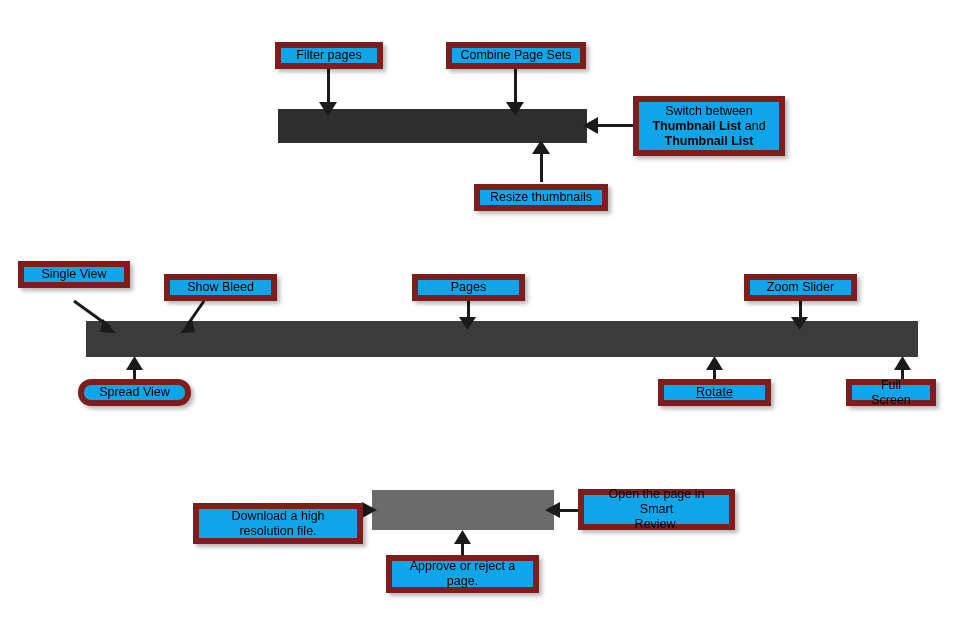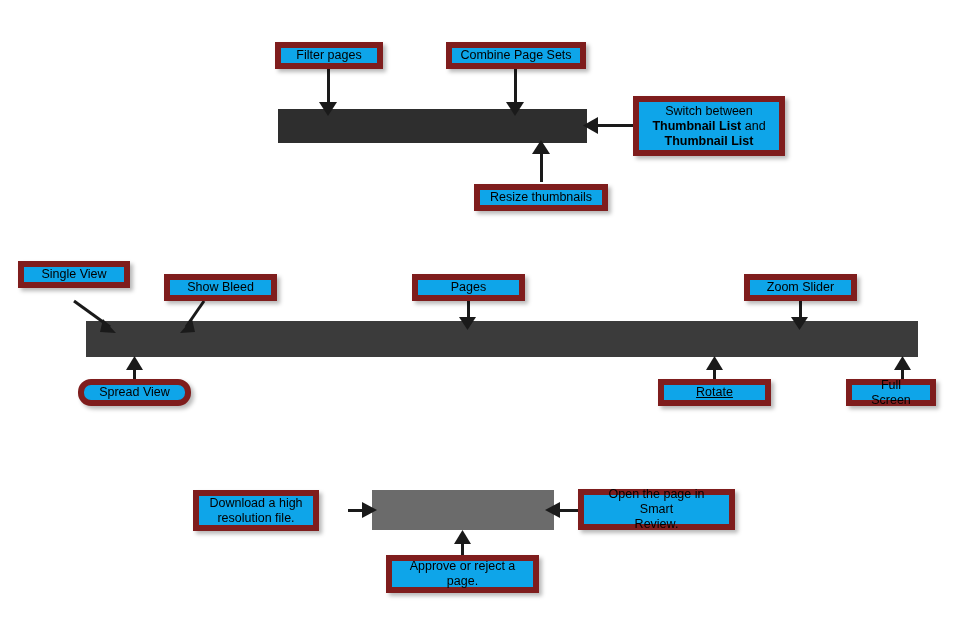--- a/index.html
+++ b/index.html
@@ -263,21 +263,21 @@
 <div class="sl-knob" style="left:768px;top:330px;"></div>
 <div class="sq" style="left:850px;top:331px;width:18px;height:18px;"></div>
 
 <div class="ticon" style="left:891px;top:327px;width:26px;height:26px;">
   <svg width="24" height="24" viewBox="0 0 24 24">
     <rect x="1" y="1" width="22" height="22" fill="none" stroke="#9a9a9a" stroke-width="1.5"></rect>
     <path d="M6 18 L18 6 M18 6 H12 M18 6 V12 M6 18 H12 M6 18 V12" stroke="#cfcfcf" stroke-width="1.6" fill="none" stroke-linecap="round" stroke-linejoin="round"></path>
   </svg>
 </div>
 
-<div class="callout" style="left:193px;top:490px;width:126px;height:41px;">
+<div class="callout" style="left:193px;top:503px;width:170px;height:41px;">
   <span>Download a high
 resolution file.</span>
 </div>
 <div class="lead hline" style="left:348px;top:509px;width:18px;"></div>
 <svg class="arrow" style="left:362px;top:502px;" width="15" height="16">
   <polygon points="0,0 15,8 0,16" fill="#1a1a1a"></polygon>
 </svg>
 
 <div class="callout" style="left:578px;top:489px;width:157px;height:41px;">
   <span>Open the page in Smart

